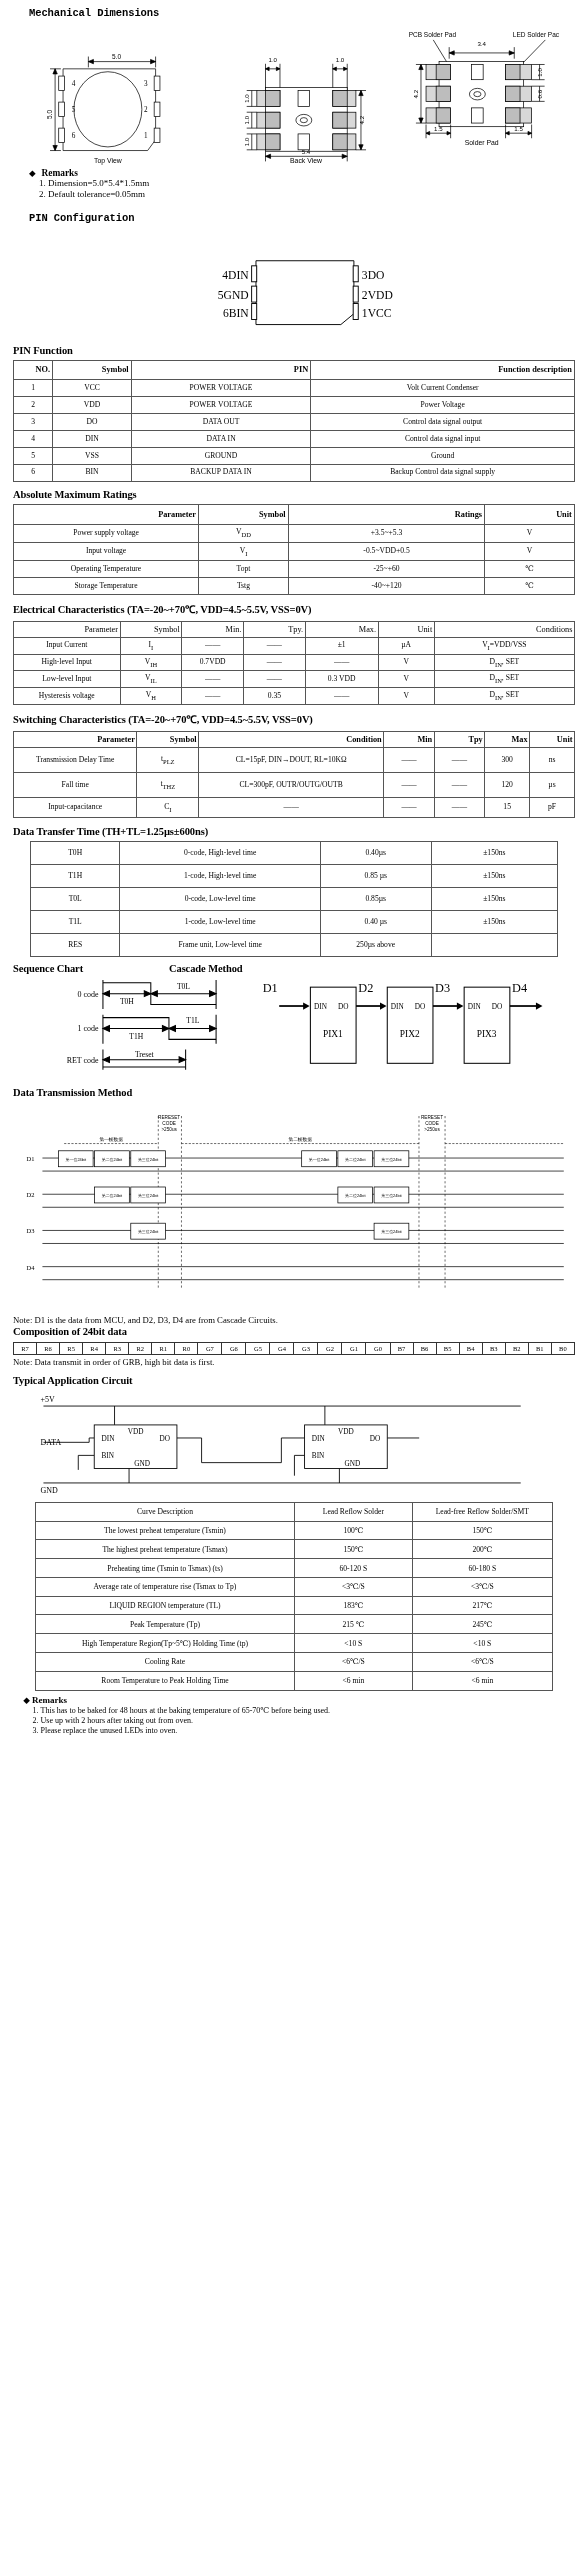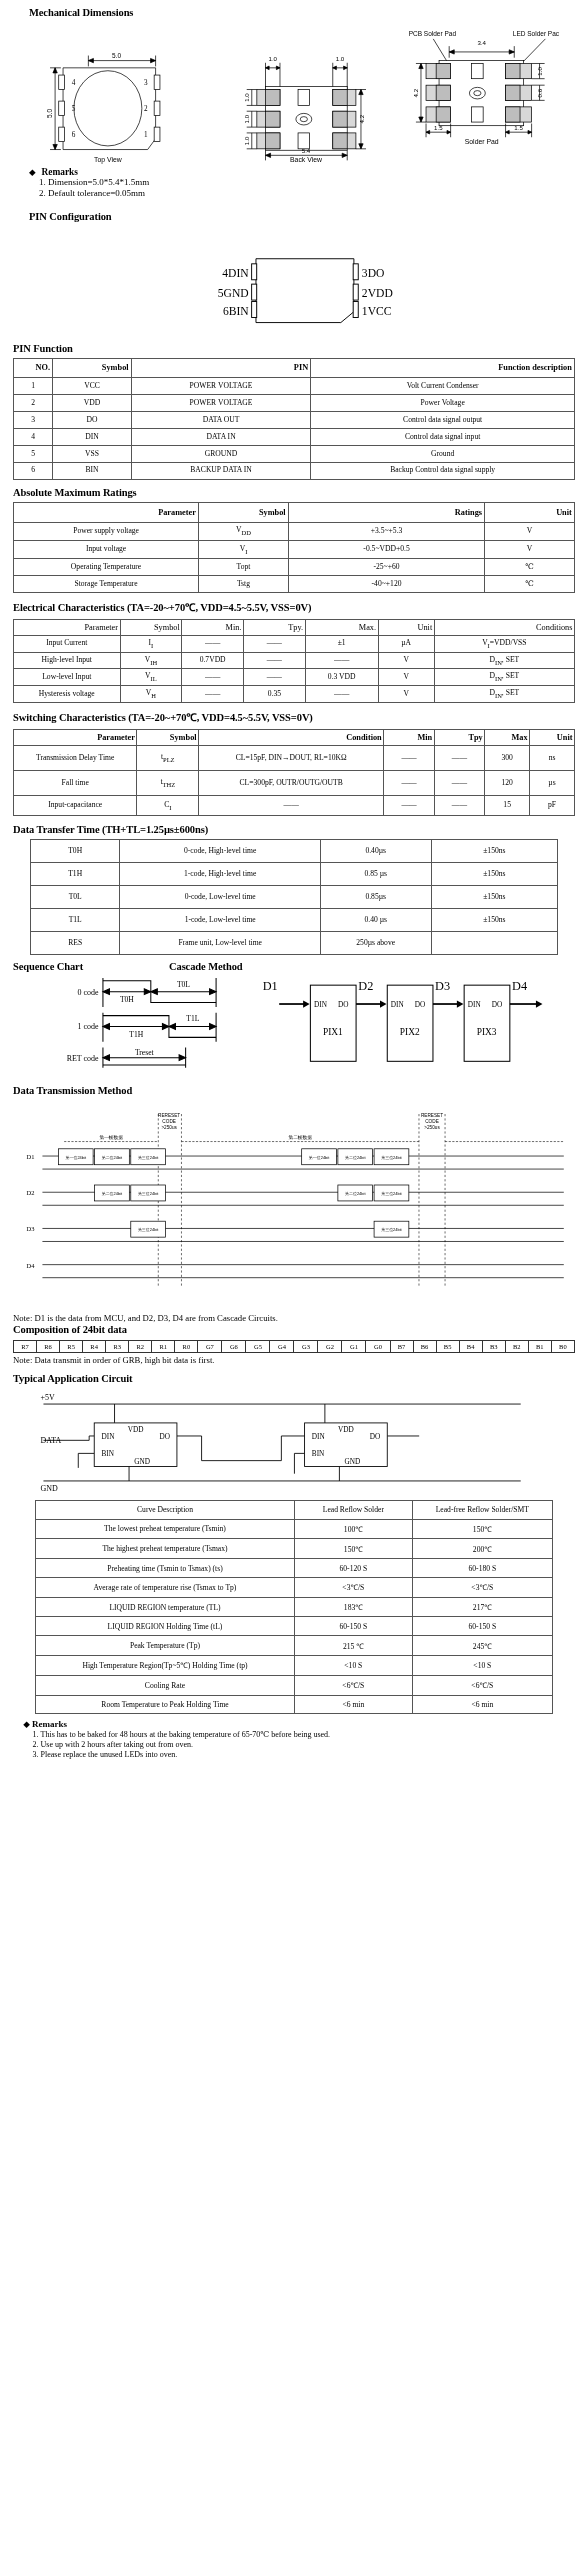--- a/index.html
+++ b/index.html
@@ -13,21 +13,21 @@
   }
   .page { width: 588px; padding: 0 13px 7.3px 13px; }
 
   h2.sect {
     font-family: "Liberation Serif", serif;
     font-weight: bold;
     font-size: 10.5px;
     margin: 7.3px 0 4.4px 0;
     letter-spacing: -0.1px;
   }
-  h2.sect.indent { margin-left: 16px; }
+  h2.sect.indent { margin-left: 16px; font-family: Liberation Mono, monospace; }
   .sub { font-size: 6.5px; vertical-align: sub; }
 
   table.dt {
     width: 100%;
     border-collapse: collapse;
     margin: 1.5px 0 2.9px 0;
     font-size: 7.6px;
   }
   table.dt th, table.dt td {
     border: 0.7px solid #555;
@@ -53,21 +53,21 @@
   .seqcascade { position: relative; height: 109px; }
   .dtm { position: relative; height: 210px; }
   .appcircuit { position: relative; height: 109px; }
 
   .note { font-size: 8.7px; margin: 2.2px 0 1.5px 0; }
 
   table.bits { width:100%; border-collapse: collapse; font-size: 6.5px; margin-top: 1.5px;}
   table.bits td { border: 0.7px solid #333; text-align:center; padding: 2.2px 0; }
 
   table.reflow { width: 92%; margin: 2.9px auto 0 auto; border-collapse: collapse; font-size: 7.6px; }
-  table.reflow th, table.reflow td { border: 0.7px solid #555; text-align:center; padding: 4.4px 2.9px; font-weight: normal; font-family: Liberation Serif, serif; }
+  table.reflow th, table.reflow td { border: 0.7px solid #555; text-align:center; padding: 4.4px 2.9px; font-weight: normal; }
   table.reflow th { font-weight: normal; }
 
   .fin-remarks { margin: 4.4px 0 0 10.2px; font-size: 8.7px; }
   .fin-remarks .hdr { font-weight: bold; font-size: 9px; }
   .fin-remarks ol { margin: 1.5px 0 0 0; padding-left: 17.4px; }
   .fin-remarks li { margin: 0.7px 0; font-size: 8px;}
   svg text { font-family: "Liberation Sans", sans-serif; }
   svg .serif { font-family: "Liberation Serif", serif; }
 </style>
 </head>
@@ -774,25 +774,20 @@
           <td>Average rate of temperature rise (Tsmax to Tp)</td>
           <td>&lt;3℃/S</td>
           <td>&lt;3℃/S</td>
         </tr>
       <tr>
           <td>LIQUID REGION temperature (TL)</td>
           <td>183℃</td>
           <td>217℃</td>
         </tr>
       <tr>
-          <td>LIQUID REGION Holding Time (tL)</td>
-          <td>60-150 S</td>
-          <td>60-150 S</td>
-        </tr>
-      <tr>
           <td>Peak Temperature (Tp)</td>
           <td>215  ℃</td>
           <td>245℃</td>
         </tr>
       <tr>
           <td>High Temperature Region(Tp~5℃) Holding Time (tp)</td>
           <td>&lt;10 S</td>
           <td>&lt;10 S</td>
         </tr>
       <tr>

